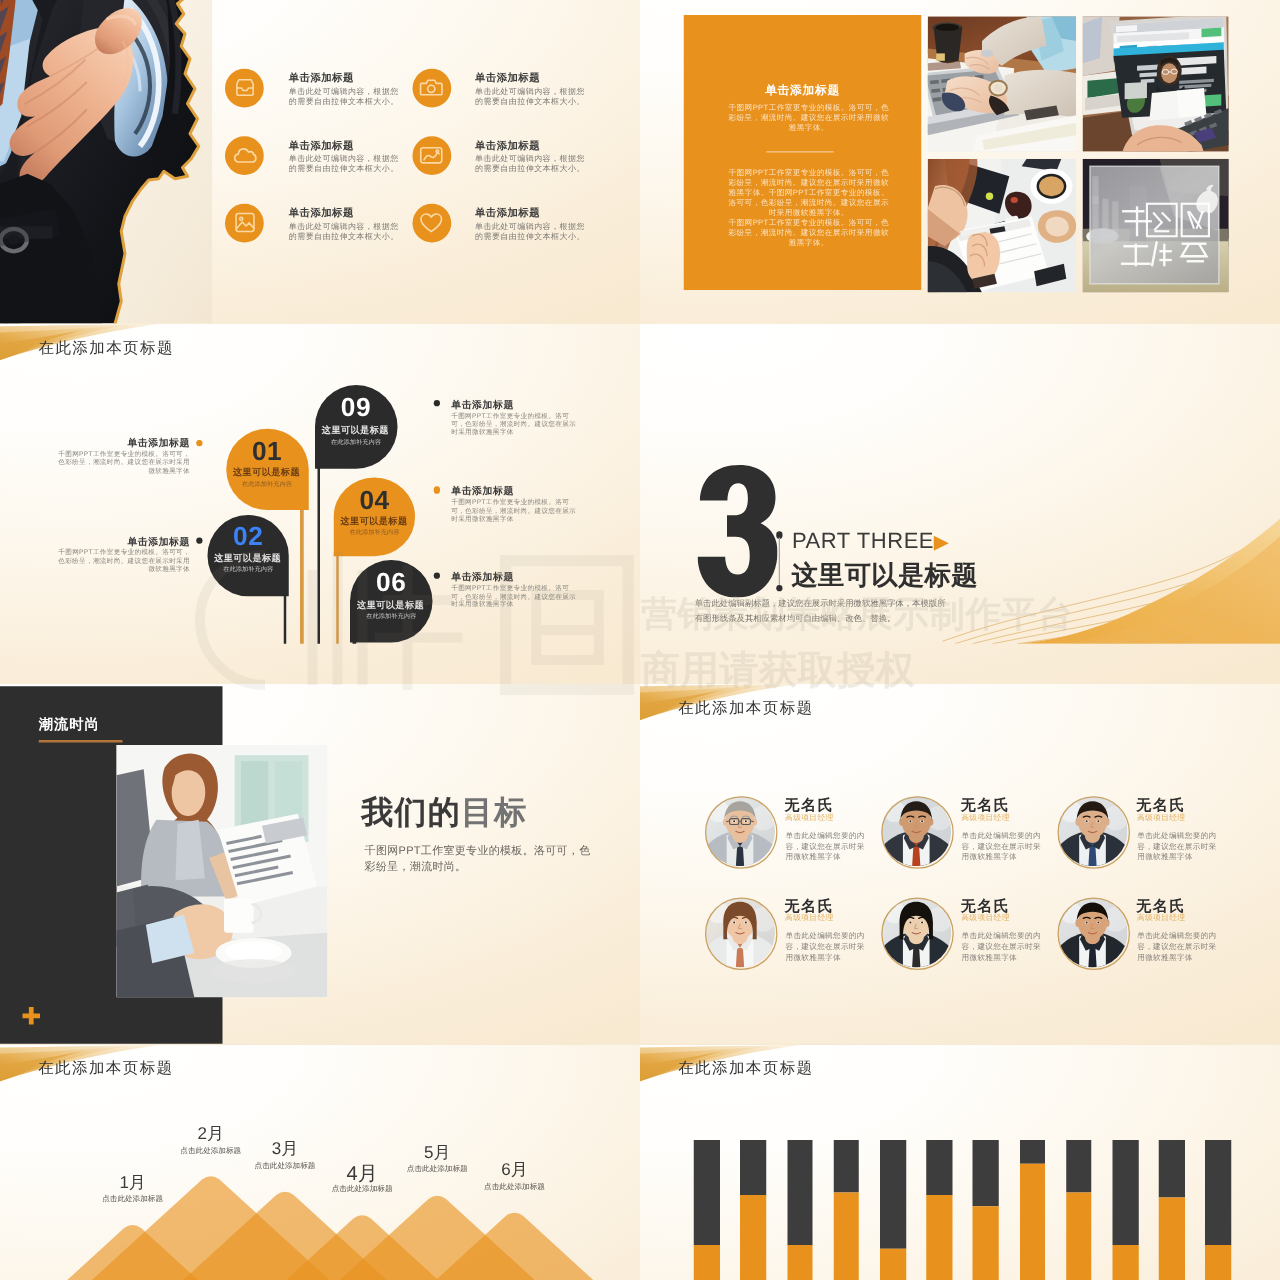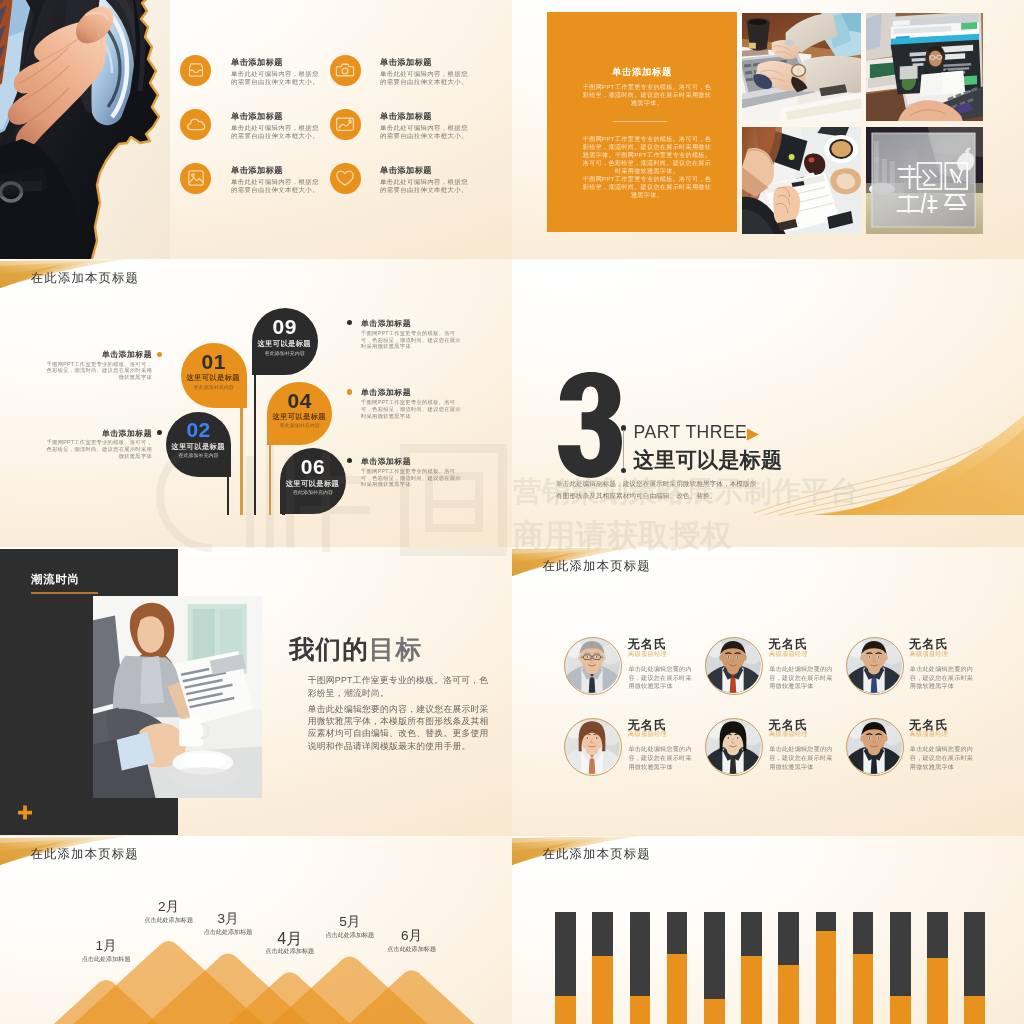--- a/index.html
+++ b/index.html
@@ -51,21 +51,21 @@
 .partlbl{position:absolute;color:#3a3a3a;white-space:nowrap;}
 .s4title{position:absolute;font-weight:bold;color:#2f2f2f;white-space:nowrap;}
 .s4body{position:absolute;font-size:6.6px;color:#6e6b66;line-height:1.75;width:213px;}
 
 
 .s5dark{position:absolute;background:#2e2e2e;}
 .s5dtitle{position:absolute;color:#fff;font-weight:bold;letter-spacing:.8px;white-space:nowrap;}
 .s5rule{position:absolute;background:#b5763a;}
 .s5h{position:absolute;font-weight:bold;color:#3a3a3a;letter-spacing:1px;white-space:nowrap;}
 .s5h .ac{color:#737373;}
-.s5b{position:absolute;color:#67645f;margin-left:16px;}
+.s5b{position:absolute;color:#67645f;}
 
 
 .av{position:absolute;border-radius:50%;overflow:hidden;}
 .avring{position:absolute;border-radius:50%;border:1.2px solid #c9a161;}
 .mname{position:absolute;font-weight:bold;color:#2f2f2f;letter-spacing:.8px;white-space:nowrap;}
 .mrole{position:absolute;color:#e3b060;letter-spacing:.3px;white-space:nowrap;}
 .mdesc{position:absolute;color:#85827c;line-height:1.47;}
 
 
 .mon{position:absolute;color:#3a3a3a;white-space:nowrap;}
@@ -687,21 +687,20 @@
  <path d="M128,158 a9,9 0 0 1 0,18" fill="none" stroke="#eceae6" stroke-width="3"></path>
  <ellipse cx="130" cy="206" rx="36" ry="15" fill="#fafaf8"></ellipse>
  <ellipse cx="130" cy="204" rx="27" ry="10" fill="#ffffff"></ellipse>
  <ellipse cx="130" cy="224" rx="40" ry="12" fill="#e2e3e1" opacity="0.6"></ellipse>
 </svg></div>
   <svg width="16" height="16" viewBox="0 0 16 16" style="position:absolute;left:17px;top:258px">
         <path d="M6.1,0.6 h3.8 v5.1 h5.1 v3.8 h-5.1 v5.1 h-3.8 v-5.1 h-5.1 v-3.8 h5.1 z" fill="#e8911d"></path>
       </svg>
   <div class="s5h" style="left:289px;top:84.5px;font-size:25.6px"><span>我们的</span><span class="ac">目标</span></div>
   <div class="s5b" style="left:291.7px;top:127.0px;width:185px;font-size:8.8px;letter-spacing:0.25px;line-height:1.44">千图网PPT工作室更专业的模板。洛可可，色彩纷呈，潮流时尚。</div>
-  <div class="s5b" style="left:291.7px;top:156.0px;width:185px;font-size:8.8px;letter-spacing:0.25px;line-height:1.38">单击此处编辑您要的内容，建议您在展示时采用微软雅黑字体，本模版所有图形线条及其相应素材均可自由编辑、改色、替换。更多使用说明和作品请详阅模版最末的使用手册。</div>
 </div>
 <div class="slide s6">
   <div class="bgcream"></div>
   <svg width="130" height="34" viewBox="0 0 130 34" style="position:absolute;left:0;top:0">
    <defs>
     <linearGradient id="gsw" x1="1" y1="0" x2="0.1" y2="1">
      <stop offset="0" stop-color="#f7e8cd"></stop>
             <stop offset="0.3" stop-color="#f0cb8c"></stop>
      <stop offset="0.68" stop-color="#e5ab4b"></stop>
             <stop offset="1" stop-color="#d8982f"></stop>

